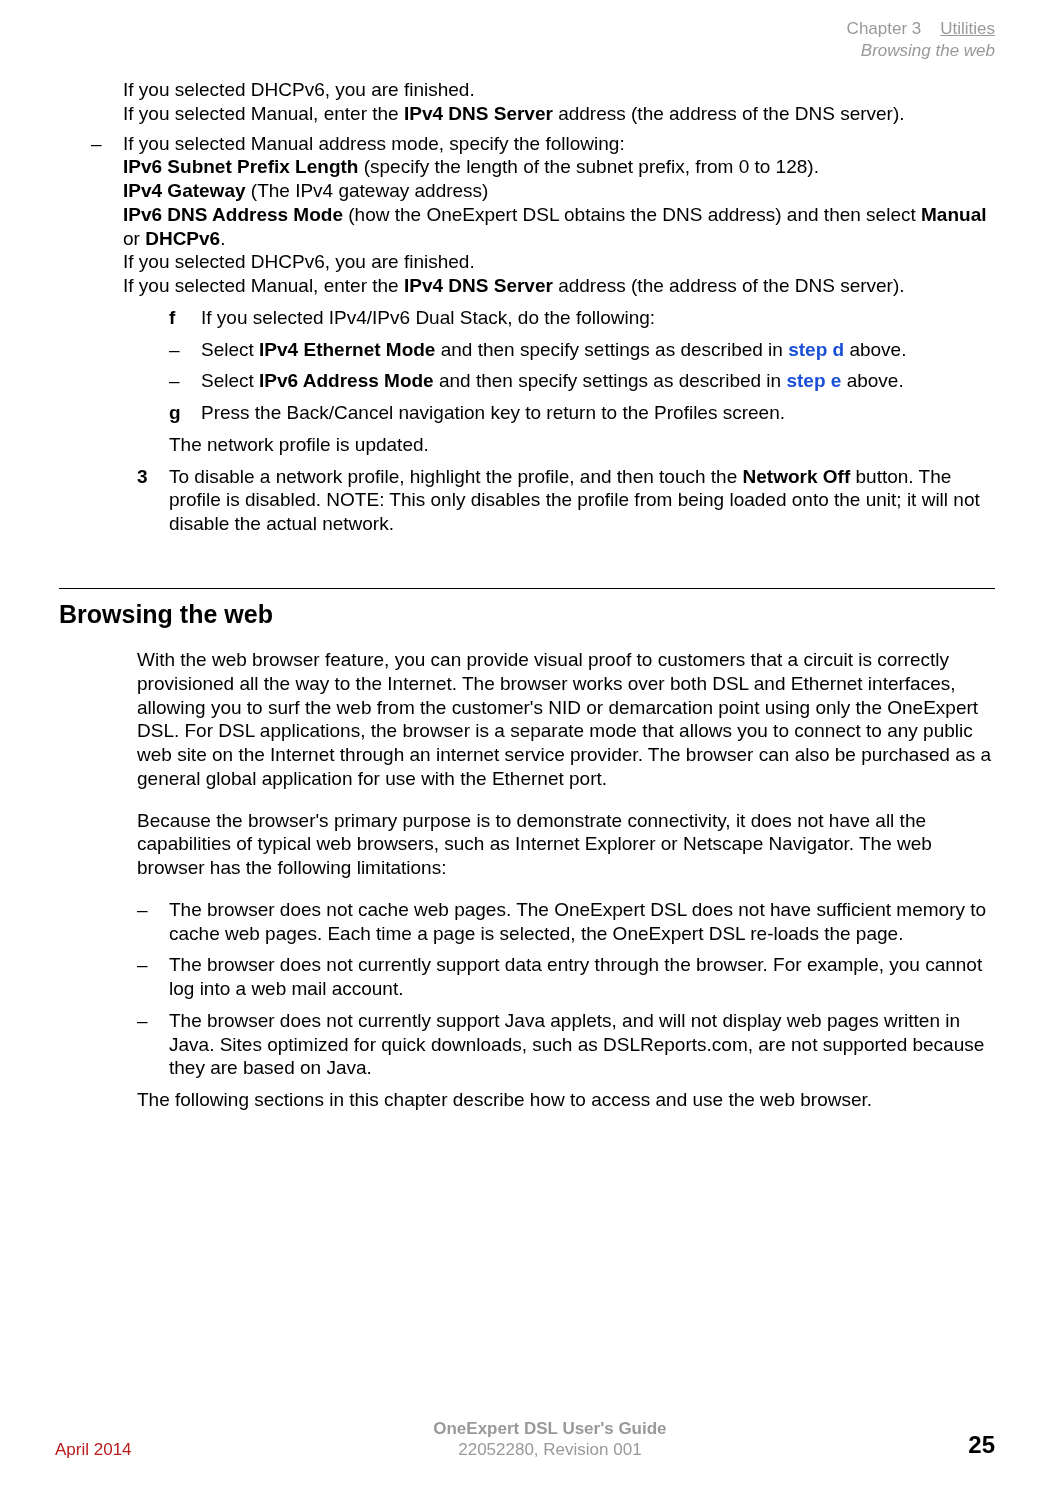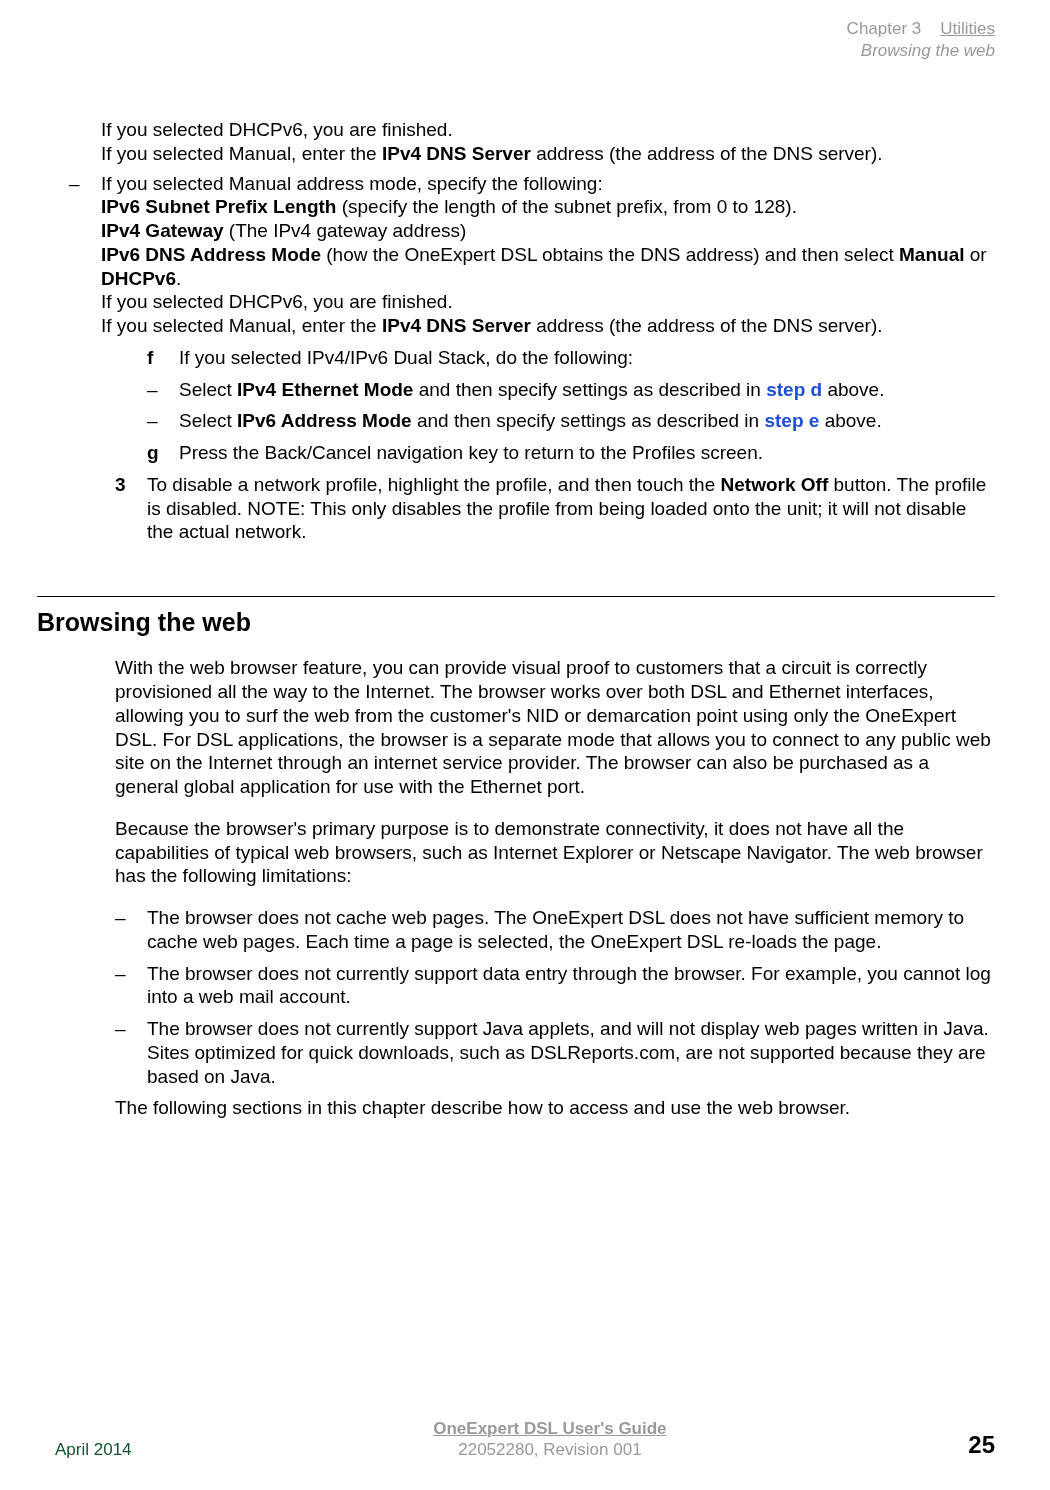--- a/index.html
+++ b/index.html
@@ -21,23 +21,22 @@
       color: #999;
       font-size: 17px;
       line-height: 1.3;
     }
     .header .chap-label { font-weight: normal; }
     .header .chap-title { font-weight: normal; text-decoration: underline; }
     .header .sub { font-style: italic; }
     .content {
       position: absolute;
       top: 78px;
-      left: 37px;
+      left: 59px;
       right: 55px;
-      margin-top: 40px;
     }
     .body-indent { margin-left: 110px; }
     .para { margin-bottom: 8px; }
     .list-row { display: flex; margin-bottom: 8px; }
     .marker { flex: 0 0 32px; }
     .marker-wide { flex: 0 0 32px; }
     .list-body { flex: 1; }
     .sub-indent { margin-left: 32px; }
     .bold { font-weight: bold; }
     .link { color: #1a4fd6; font-weight: bold; }
@@ -56,23 +55,23 @@
     .footer {
       position: absolute;
       bottom: 30px;
       left: 55px;
       right: 55px;
       display: flex;
       justify-content: space-between;
       align-items: flex-end;
       font-size: 17px;
     }
-    .footer-left { color: #14532d; }
+    .footer-left { color: #b91c1c; }
     .footer-center { text-align: center; color: #999; flex: 1; }
-    .footer-center .guide-title { font-weight: bold; text-decoration: underline; }
+    .footer-center .guide-title { font-weight: bold; }
     .footer-right { font-weight: bold; font-size: 24px; }
     .gap { margin-top: 6px; }
     .gap2 { margin-top: 18px; }
   </style>
 </head>
 <body>
 
 <div class="header">
   <div>
     <span class="chap-label">Chapter 3</span>
@@ -122,20 +121,21 @@
     <div class="list-body">
       <span>Select </span><span class="bold">IPv6 Address Mode</span><span> and then specify settings as described in </span><span class="link">step e</span><span> above.</span>
     </div>
   </div>
 
   <div class="body-indent list-row gap">
     <div class="marker bold">g</div>
     <div class="list-body">Press the Back/Cancel navigation key to return to the Profiles screen.</div>
   </div>
 
+  <div class="body-indent para gap" style="margin-left:110px;">The network profile is updated.</div>
 
   <div class="list-row gap" style="margin-left:78px;">
     <div class="marker-wide bold">3</div>
     <div class="list-body">
       <span>To disable a network profile, highlight the profile, and then touch the </span><span class="bold">Network Off</span><span> button. The profile is disabled. NOTE: This only disables the profile from being loaded onto the unit; it will not disable the actual network.</span>
     </div>
   </div>
 
   <hr class="hr" style="margin-top:52px;">
   <div class="section-heading" style="margin-top:0;">Browsing the web</div>

